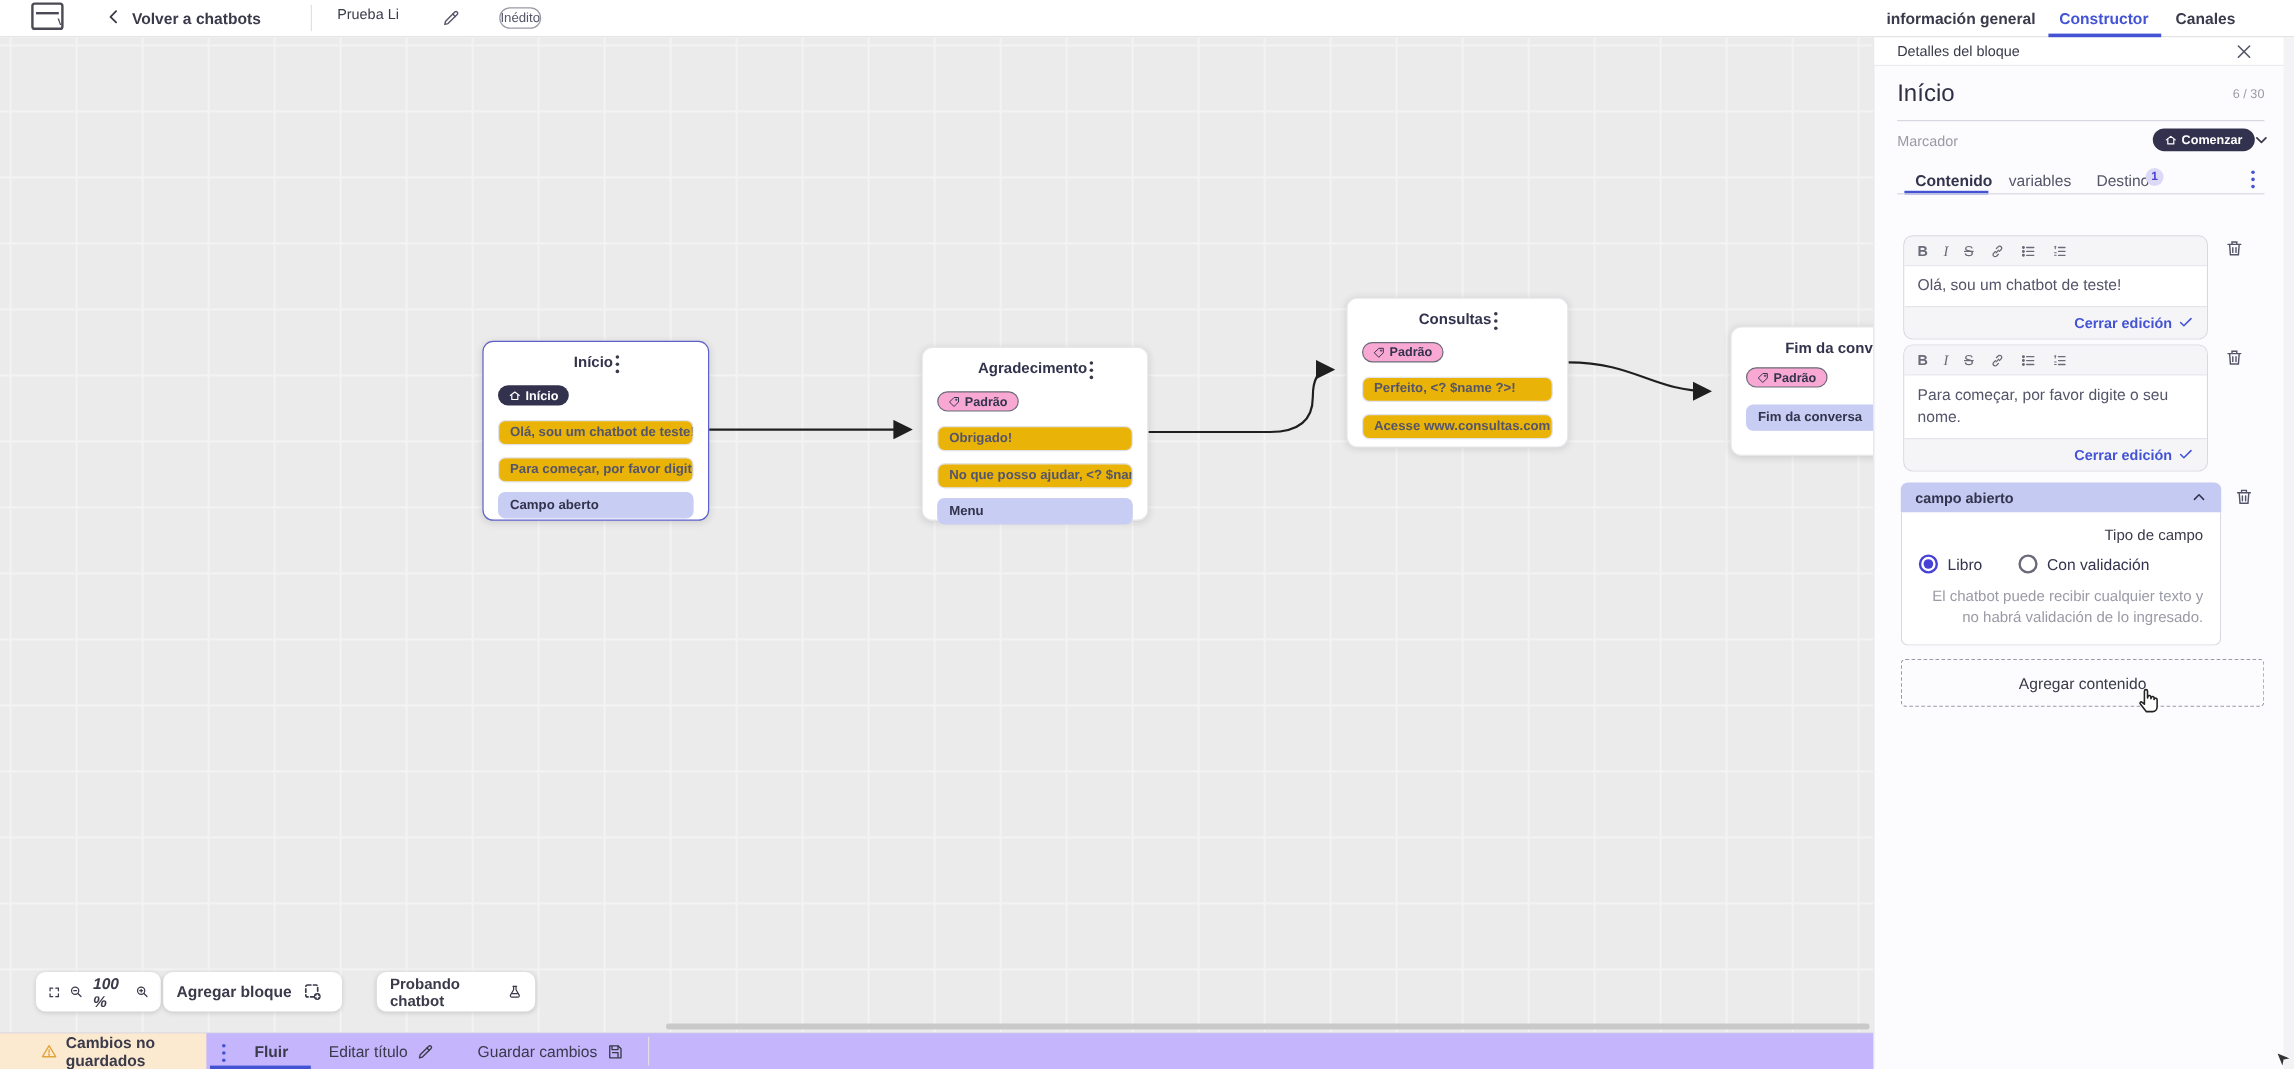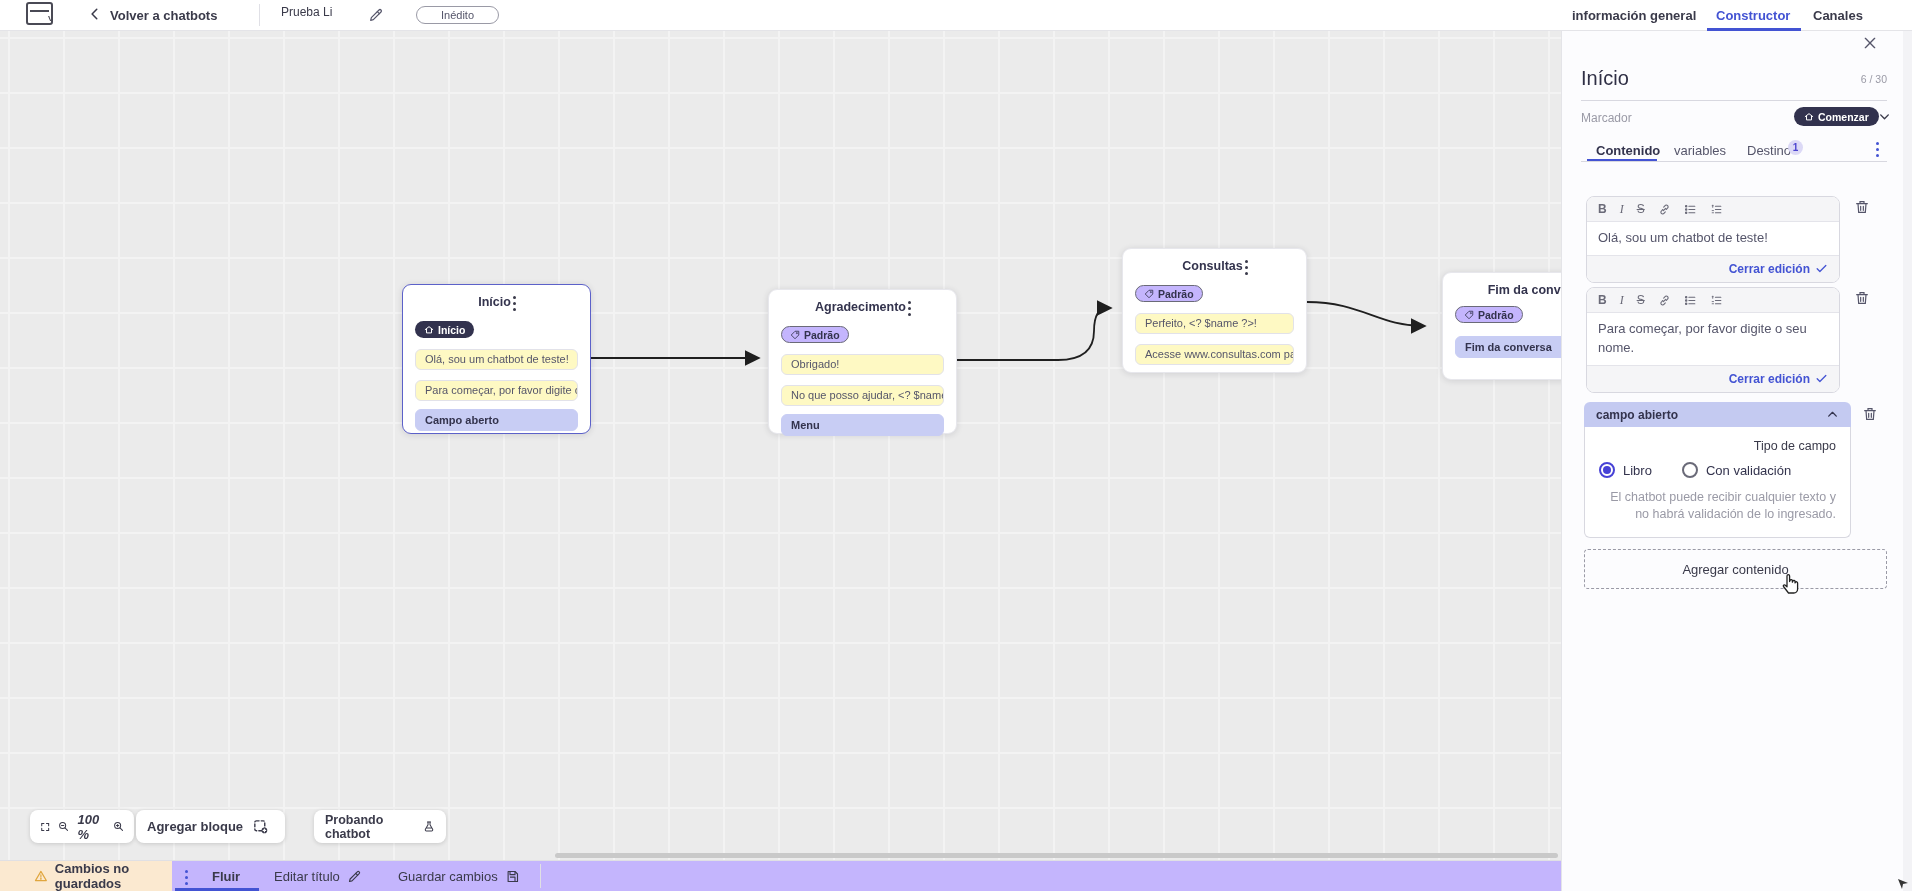--- a/index.html
+++ b/index.html
@@ -13,21 +13,21 @@
   .logo { position:absolute; left:26px; top:2px; width:27px; height:23px;
     border:2px solid #4a4a55; border-radius:3px; overflow:hidden; }
   .logo span { position:absolute; left:20px; bottom:0px; font-size:8px; font-weight:bold; color:#4a4a55; letter-spacing:.5px;}
   .logo::before { content:""; position:absolute; left:2px; top:2px; right:2px; height:4px; border-bottom:2px solid #4a4a55;}
   .back-chevron { position:absolute; left:88px; top:7px; width:14px; height:14px; color:#3a3a4a; cursor:pointer;}
   .back-label { position:absolute; left:110px; top:8px; font-size:13px; font-weight:bold; }
   .topbar .vdiv { position:absolute; left:259px; top:4px; width:1px; height:22px; background:#e0e0e6; }
   .doc-title { position:absolute; left:281px; top:5px; font-size:12px; color:#3a3a4a; }
   .pencil-ic { position:absolute; width:16px; height:16px; color:#55556a; cursor:pointer;}
   .doc-pencil { left:368px; top:7px; }
-  .status-pill { position:absolute; left:416px; top:6px; height:18px; padding:0 24px; border:1px solid #9a9aa6;
+  .status-pill { position:absolute; left:416px; top:6px; height:18px; padding:0 0; border:1px solid #9a9aa6;
     border-radius:10px; font-size:11px; color:#55556a; line-height:16px; }
   .toptab { position:absolute; top:8px; font-size:13px; font-weight:bold; color:#3a3a4a; cursor:pointer; }
   .toptab.active { color:#4353d3; }
   .toptab-underline { position:absolute; left:1707px; top:28px; width:94px; height:3px; background:#4353d3; }
 
   
   .canvas { position:absolute; left:0; top:31px; width:1561px; height:829px; overflow:hidden;
     background-color:#ebebeb;
     background-image:linear-gradient(#f3f3f3 1.5px, transparent 1.5px),
                      linear-gradient(90deg,#f3f3f3 1.5px, transparent 1.5px);
@@ -38,24 +38,24 @@
     box-shadow:0 1px 6px rgba(40,40,60,.14); padding:10px 12px 12px; }
   .node.selected { border:1.6px solid #5c61c9; }
   .node-head { display:flex; justify-content:center; align-items:flex-start; }
   .node-title { font-size:12.5px; font-weight:bold; color:#33334d; }
   .kebab { width:4px; display:flex; flex-direction:column; gap:3px; cursor:pointer; padding:1px 2px;}
   .kebab i { width:3px; height:3px; border-radius:50%; background:#3a3a4a; display:block;}
   .kebab.blue i { background:#4353d3; }
   .badge-dark { display:inline-flex; align-items:center; gap:4px; margin-top:9px; height:17px; padding:0 9px;
     background:#32324e; color:#fff; border-radius:9px; font-size:10.5px; font-weight:bold; }
   .badge-outline { display:inline-flex; align-items:center; gap:4px; margin-top:9px; height:17px; padding:2px 8px;
-    border:1.2px solid #6a6a78; color:#33334d; border-radius:9px; font-size:10.5px; font-weight:bold; background:#c4b5fd;}
+    border:1.2px solid #6a6a78; color:#33334d; border-radius:9px; font-size:10.5px; font-weight:bold; background:#f9a8d4;}
   .nrow { display:flex; align-items:center; height:21px; margin-top:10px; padding:0 9px;
-    border:1px solid #e2e2e9; border-radius:6px; font-size:11px; color:#55556a; background:#fef9c3;
-    white-space:nowrap; overflow:hidden; }
+    border:1px solid #e2e2e9; border-radius:6px; font-size:11px; color:#55556a; background:#eab308;
+    white-space:nowrap; overflow:hidden;font-weight:bold; }
   .nrow.hl { background:#c8cdf4; border-color:#c8cdf4; color:#33334d; font-weight:bold; height:22px;}
 
   .hscroll { position:absolute; left:555px; top:822px; width:1003px; height:5px; background:#c9c9c9; border-radius:3px; }
 
   
   .ctl-card { position:absolute; top:779px; height:33px; background:#fff; border-radius:8px;
     box-shadow:0 1px 4px rgba(0,0,0,.15); display:flex; align-items:center; gap:9px; padding:0 11px;
     font-size:13px; font-weight:bold; color:#3a3a4a; }
   .ctl-card svg { display:block; }
 
@@ -269,20 +269,23 @@
       <span>Probando chatbot</span>
       <svg width="14" height="15" viewBox="0 0 24 24" fill="none" stroke="#3a3a4a" stroke-width="2" stroke-linecap="round" stroke-linejoin="round">
           <path d="M9 3h6"></path>
           <path d="M10 3v5.5L4.8 17.5A2.4 2.4 0 007 21h10a2.4 2.4 0 002.2-3.5L14 8.5V3"></path>
           <path d="M7.5 15h9"></path>
         </svg>
     </div>
   </div>
 
   <aside class="panel">
+    <div class="panel-head">
+      <span class="panel-head-label">Detalles del bloque</span>
+    </div>
     <svg class="panel-close" viewBox="0 0 24 24" fill="none" stroke="currentColor" stroke-width="2" stroke-linecap="round">
         <path d="M5 5l14 14M19 5L5 19"></path>
       </svg>
 
     <span class="block-name">Início</span>
     <span class="block-counter">6 / 30</span>
     <span class="name-underline"></span>
 
     <span class="marcador-label">Marcador</span>
     <span class="comenzar-pill">

